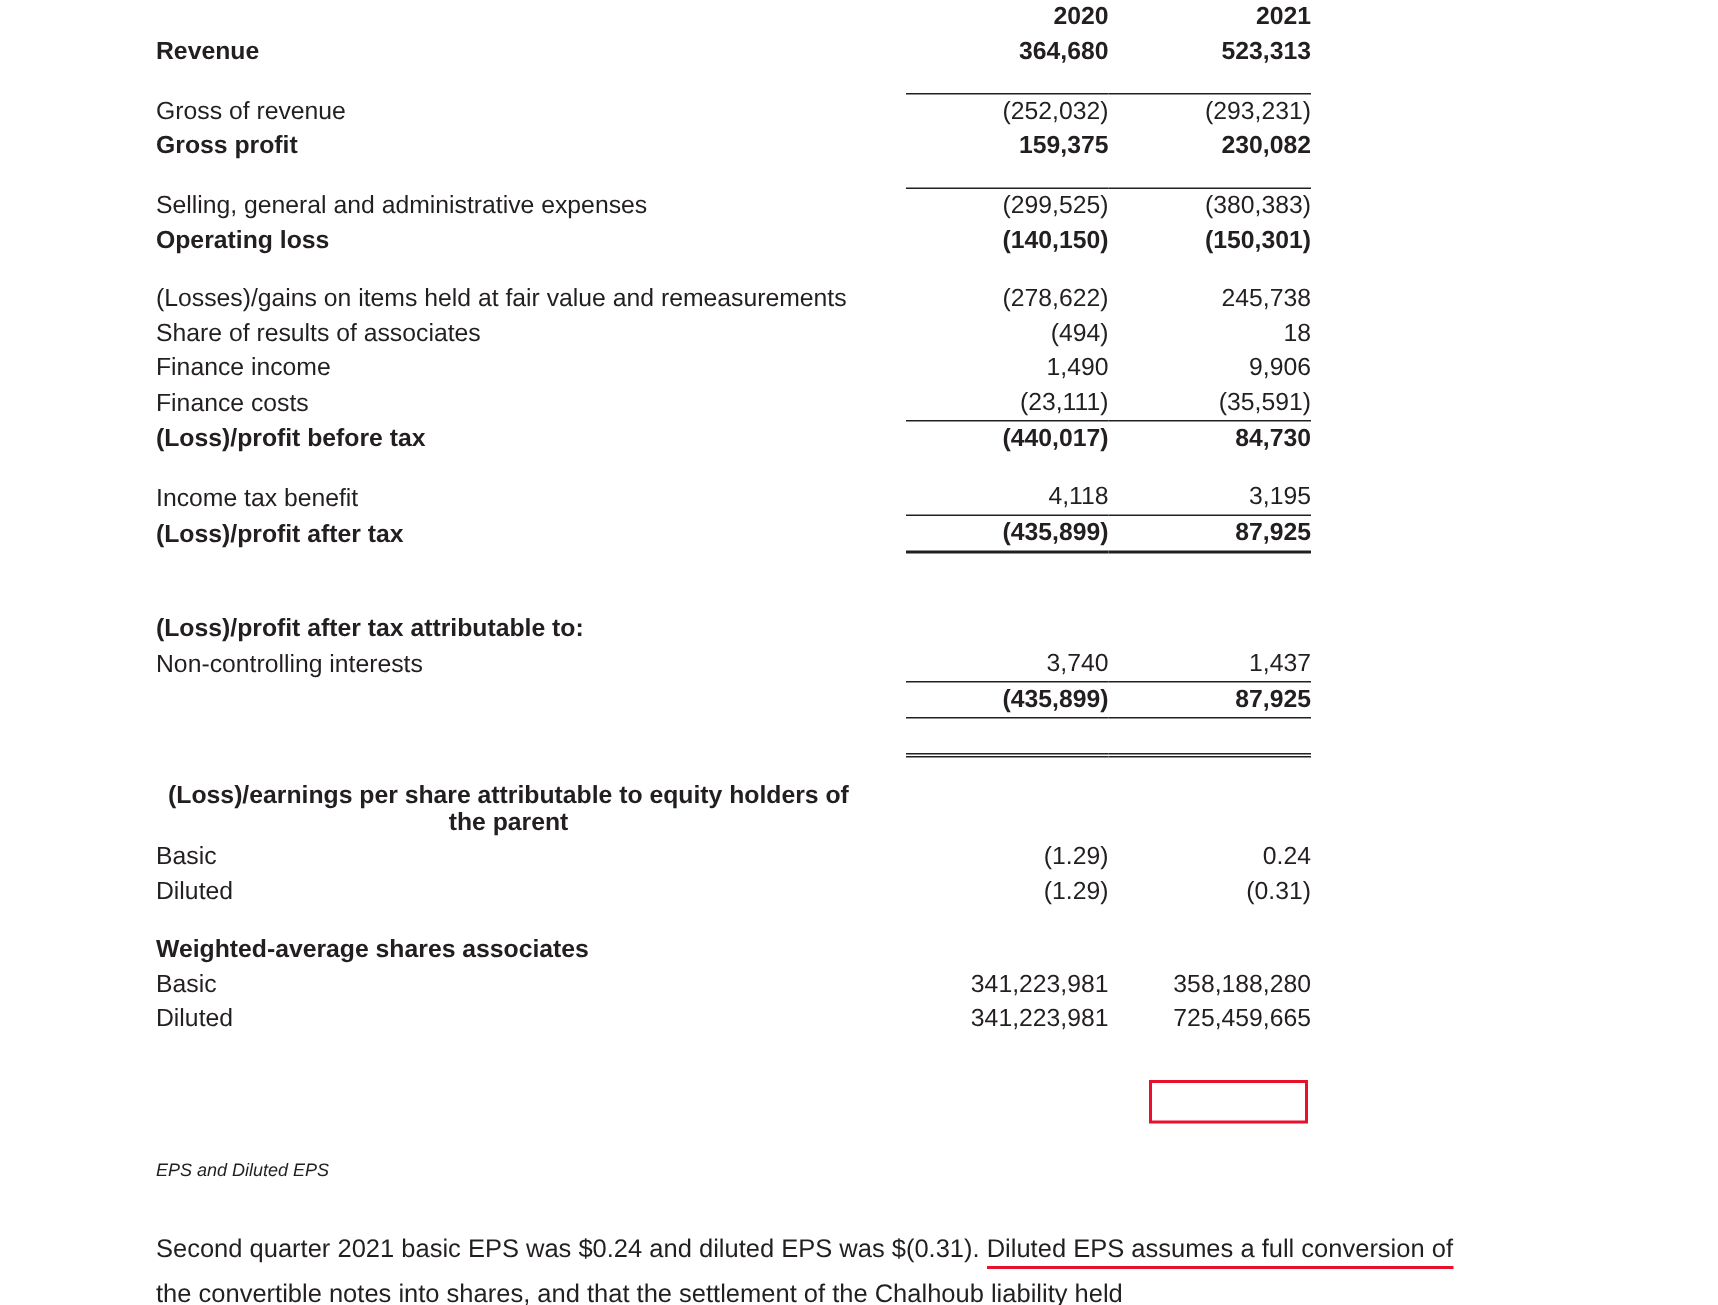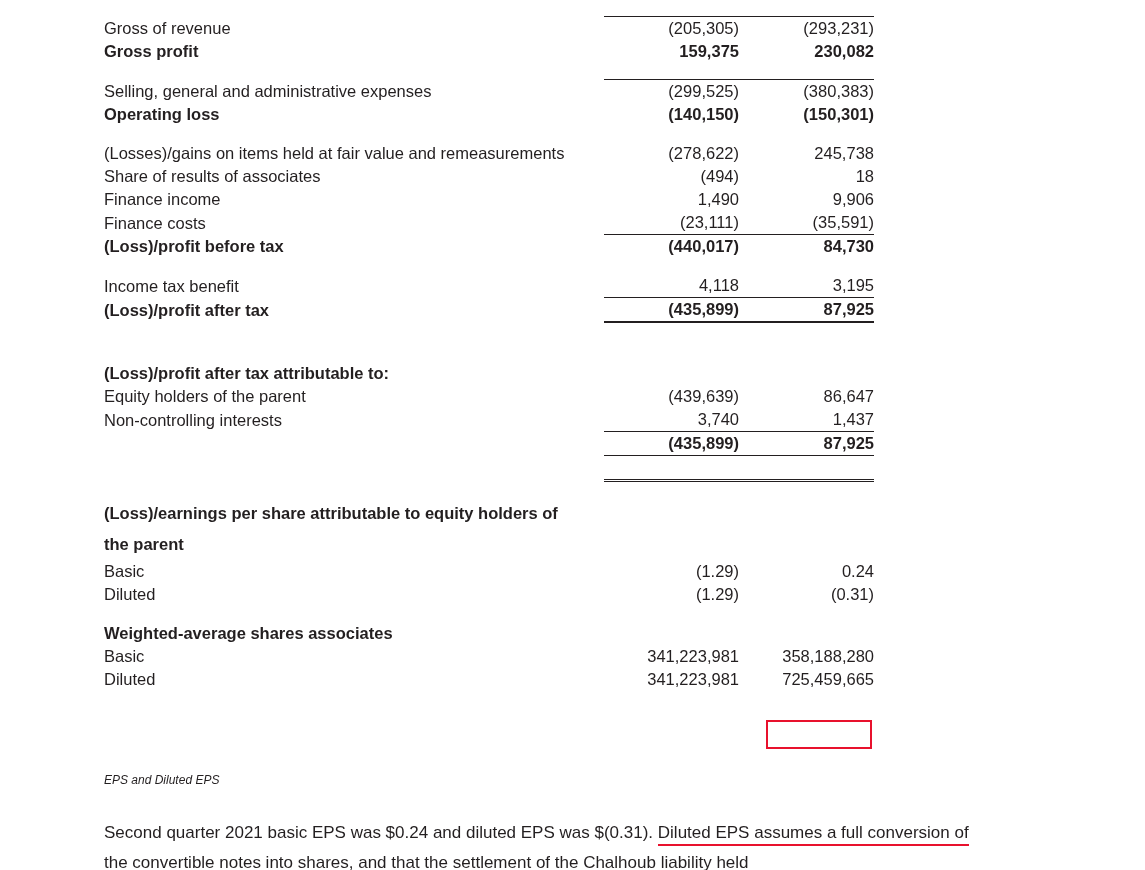--- a/index.html
+++ b/index.html
@@ -56,21 +56,22 @@
     border-top: 1px solid #231f20;
     border-bottom: 3px double #231f20;
   }
   .hdr-year {
     font-weight: bold;
   }
   .indent-wrap {
     white-space: normal;
     width: 470px;
     display: inline-block;
-    line-height: 31px;
+    line-height: 18px;
+    text-align: center;
   }
 
   
   .red-box {
     position: absolute;
     left: 766px;
     top: 720px;
     width: 106px;
     height: 29px;
     border: 2.5px solid #e8112d;
@@ -98,29 +99,39 @@
     padding-bottom: 2px;
   }
 </style>
 </head>
 <body>
 
 <div class="page">
 
   <table class="fin">
     <tbody>
-
+      <tr>
+        <td class="lbl"></td>
+        <td class="num hdr-year">2020</td>
+        <td class="num hdr-year">2021</td>
+      </tr>
+
+      <tr>
+        <td class="lbl b">Revenue</td>
+        <td class="num b">364,680</td>
+        <td class="num b">523,313</td>
+      </tr>
 
       <tr class="sp">
           <td colspan="3"></td>
         </tr>
 
       <tr>
         <td class="lbl">Gross of revenue</td>
-        <td class="num topline">(205,305)</td>
+        <td class="num topline">(252,032)</td>
         <td class="num topline">(293,231)</td>
       </tr>
       <tr>
         <td class="lbl b">Gross profit</td>
         <td class="num b">159,375</td>
         <td class="num b">230,082</td>
       </tr>
 
       <tr class="sp">
           <td colspan="3"></td>
@@ -190,25 +201,20 @@
       <tr class="sp">
           <td colspan="3"></td>
         </tr>
 
       <tr>
         <td class="lbl b">(Loss)/profit after tax attributable to:</td>
         <td class="num"></td>
         <td class="num"></td>
       </tr>
       <tr>
-        <td class="lbl">Equity holders of the parent</td>
-        <td class="num">(439,639)</td>
-        <td class="num">86,647</td>
-      </tr>
-      <tr>
         <td class="lbl">Non-controlling interests</td>
         <td class="num">3,740</td>
         <td class="num">1,437</td>
       </tr>
       <tr>
         <td class="lbl"></td>
         <td class="num b topline">(435,899)</td>
         <td class="num b topline">87,925</td>
       </tr>
       <tr>

